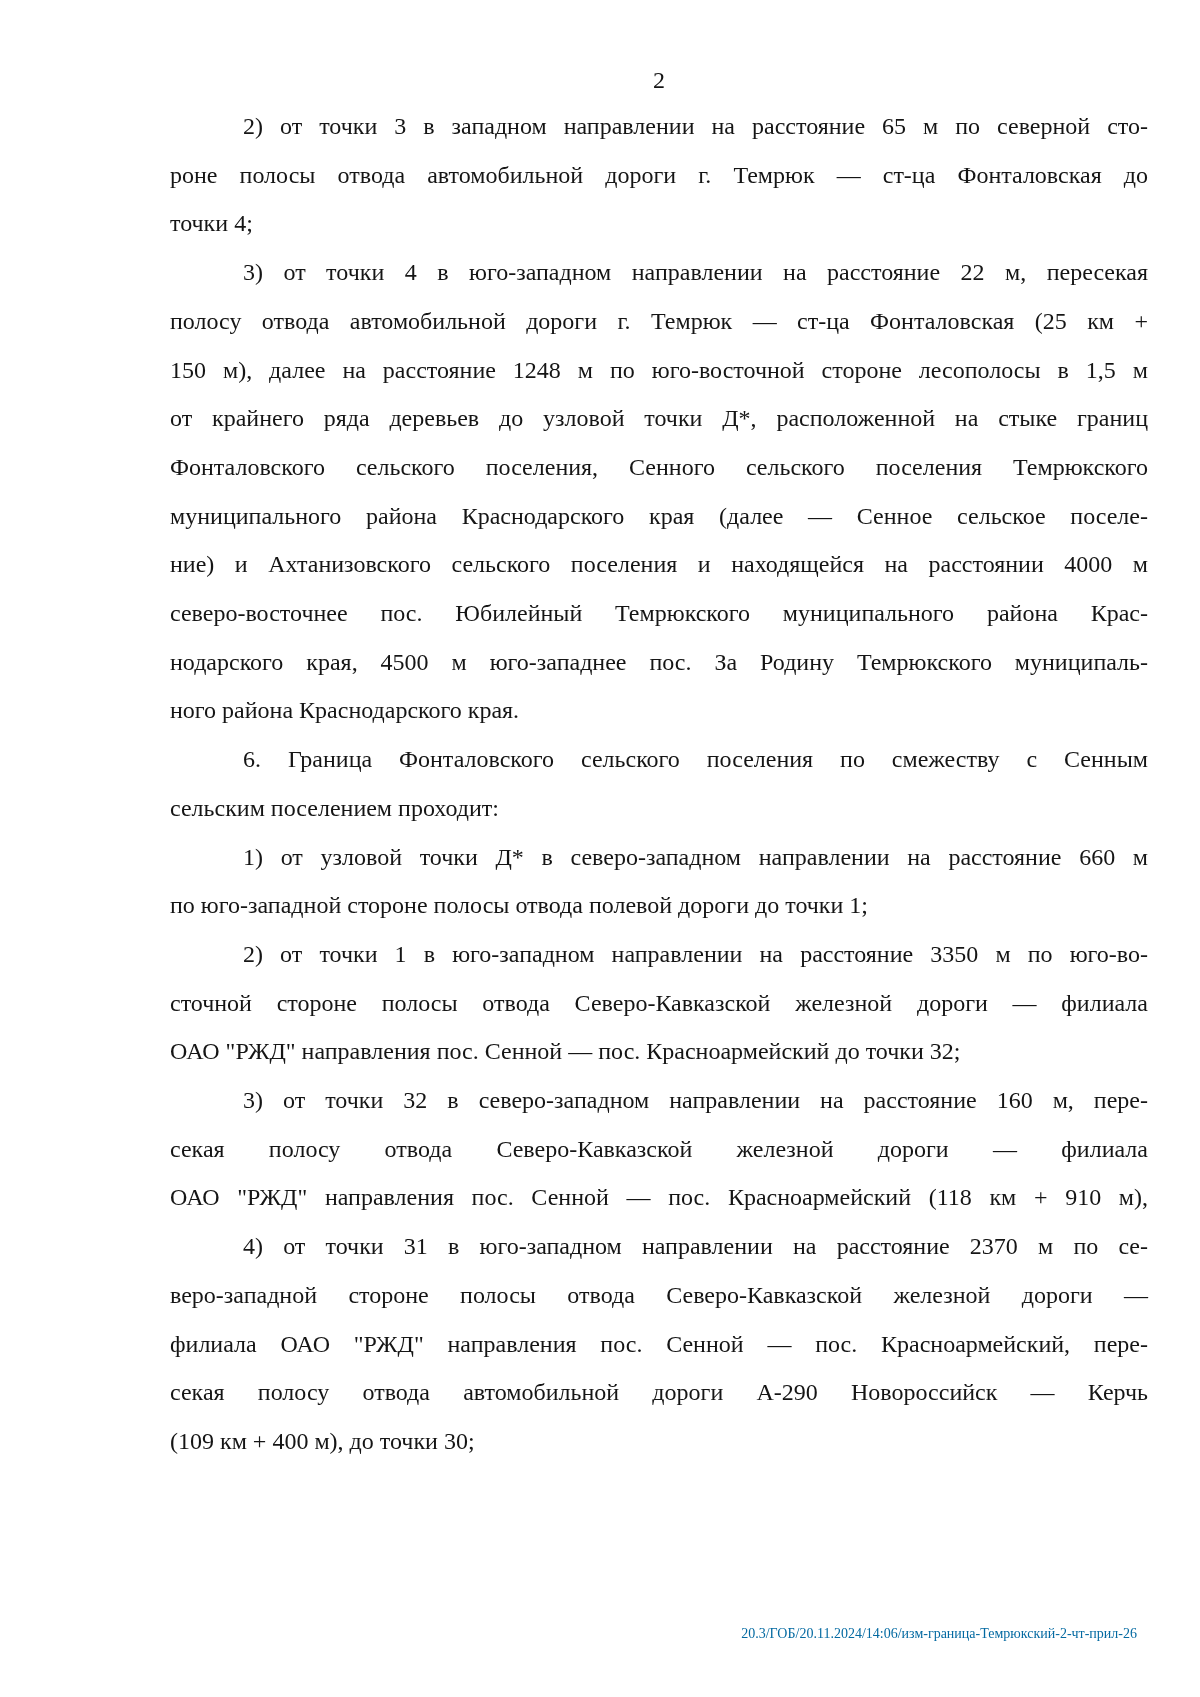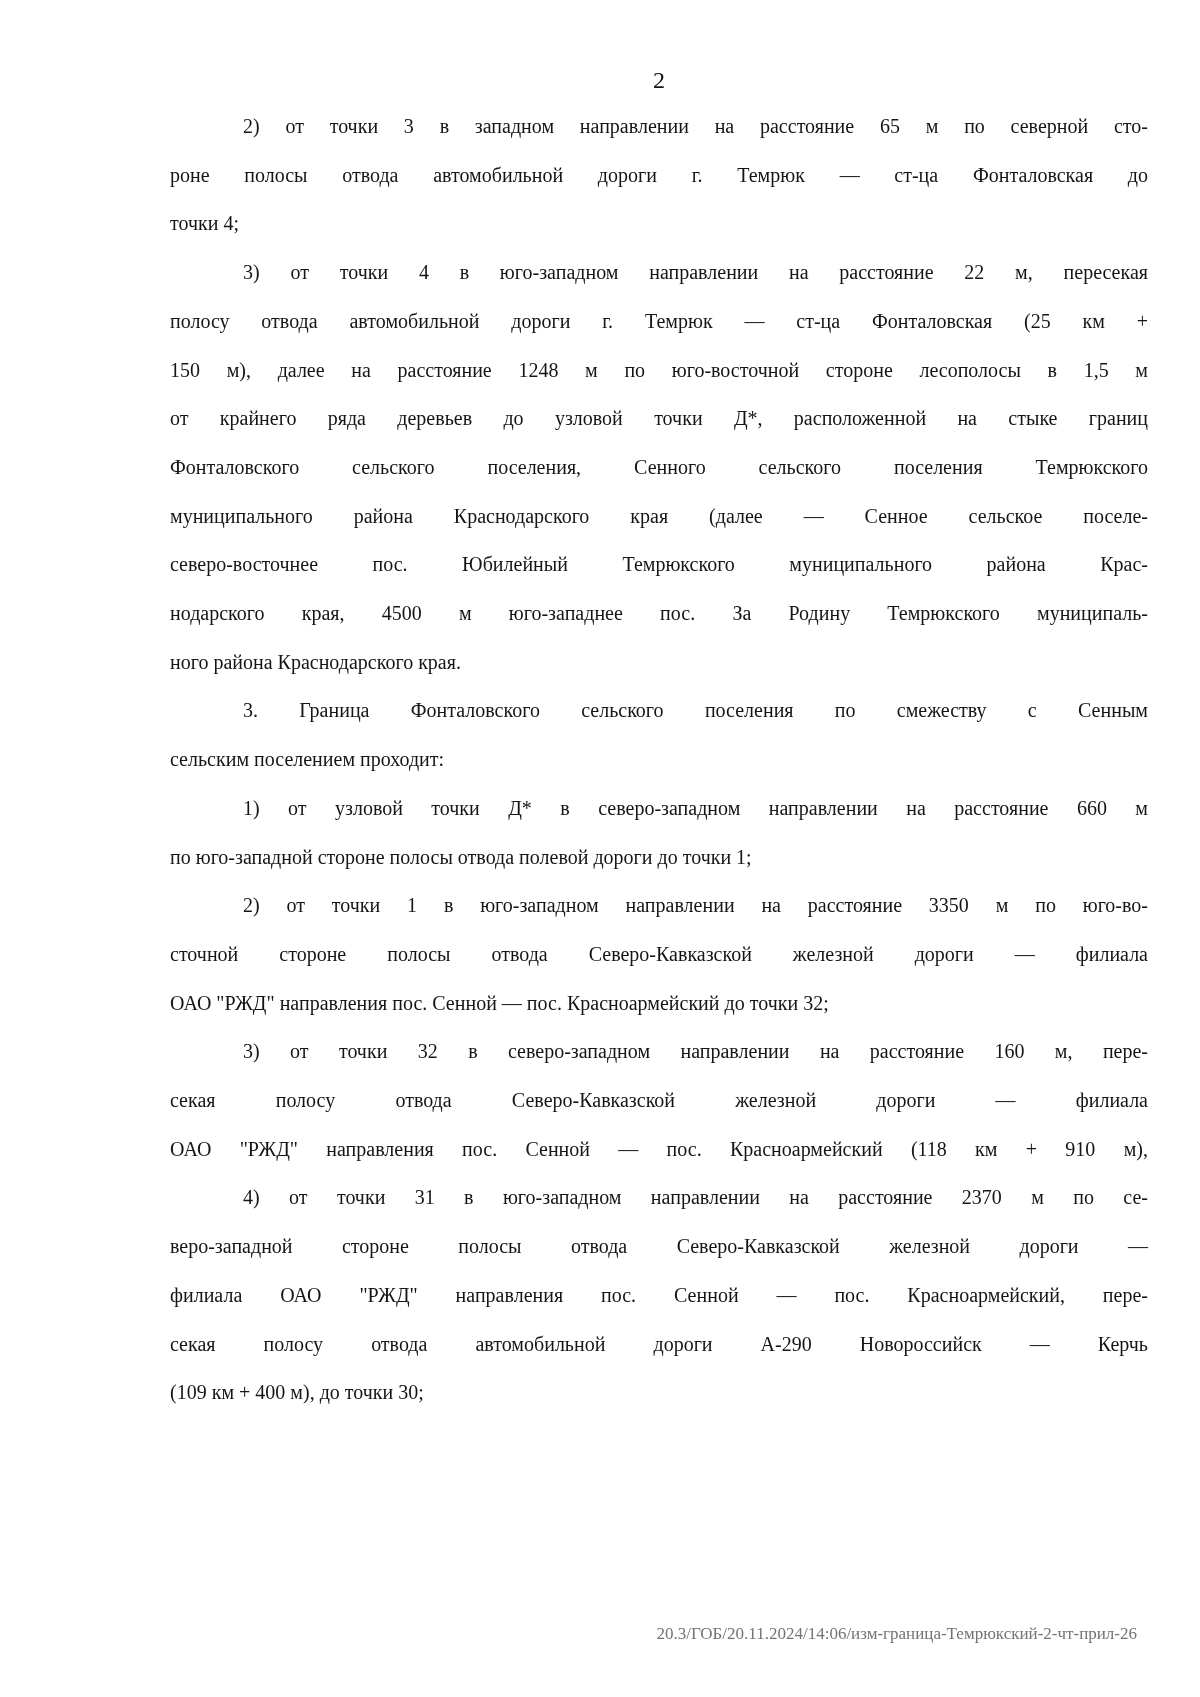--- a/index.html
+++ b/index.html
@@ -23,42 +23,42 @@
     width: 978px;
     text-align: center;
     font-size: 24px;
     line-height: 28px;
   }
   .body-text {
     position: absolute;
     top: 102px;
     left: 170px;
     width: 978px;
-    font-size: 20px;
+    font-size: 24px;
     line-height: 48.7px;
   }
   .para { margin: 0; padding: 0; }
   .ln {
     text-align: justify;
     text-align-last: justify;
   }
   .ln.first {
     text-indent: 73px;
   }
   .ln.last {
     text-align: center;
     text-align-last: left;
   }
   .footer-code {
     position: absolute;
     top: 1626px;
     right: 63px;
-    font-size: 17px;
+    font-size: 14px;
     line-height: 16px;
-    color: #737373;
+    color: #0369a1;
   }
 </style>
 </head>
 <body>
 
 <div class="page">
 
   <div class="page-number">2</div>
 
   <div class="body-text">
@@ -69,27 +69,28 @@
       <div class="ln last">точки 4;</div>
     </div>
 
     <div class="para">
       <div class="ln first">3) от точки 4 в юго-западном направлении на расстояние 22 м, пересекая</div>
       <div class="ln">полосу отвода автомобильной дороги г. Темрюк — ст-ца Фонталовская (25 км +</div>
       <div class="ln">150 м), далее на расстояние 1248 м по юго-восточной стороне лесополосы в 1,5 м</div>
       <div class="ln">от крайнего ряда деревьев до узловой точки Д*, расположенной на стыке границ</div>
       <div class="ln">Фонталовского сельского поселения, Сенного сельского поселения Темрюкского</div>
       <div class="ln">муниципального района Краснодарского края (далее — Сенное сельское поселе-</div>
+      <div class="ln">ние) и Ахтанизовского сельского поселения и находящейся на расстоянии 4000 м</div>
       <div class="ln">северо-восточнее пос. Юбилейный Темрюкского муниципального района Крас-</div>
       <div class="ln">нодарского края, 4500 м юго-западнее пос. За Родину Темрюкского муниципаль-</div>
       <div class="ln last">ного района Краснодарского края.</div>
     </div>
 
     <div class="para">
-      <div class="ln first">3. Граница Фонталовского сельского поселения по смежеству с Сенным</div>
+      <div class="ln first">6. Граница Фонталовского сельского поселения по смежеству с Сенным</div>
       <div class="ln last">сельским поселением проходит:</div>
     </div>
 
     <div class="para">
       <div class="ln first">1) от узловой точки Д* в северо-западном направлении на расстояние 660 м</div>
       <div class="ln last">по юго-западной стороне полосы отвода полевой дороги до точки 1;</div>
     </div>
 
     <div class="para">
       <div class="ln first">2) от точки 1 в юго-западном направлении на расстояние 3350 м по юго-во-</div>

